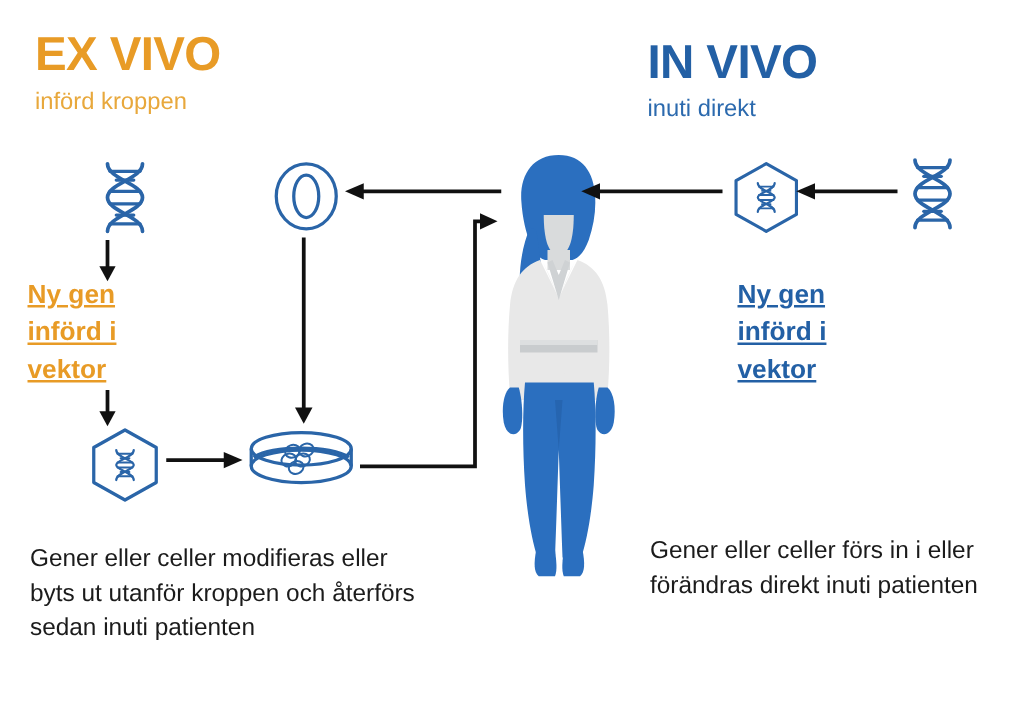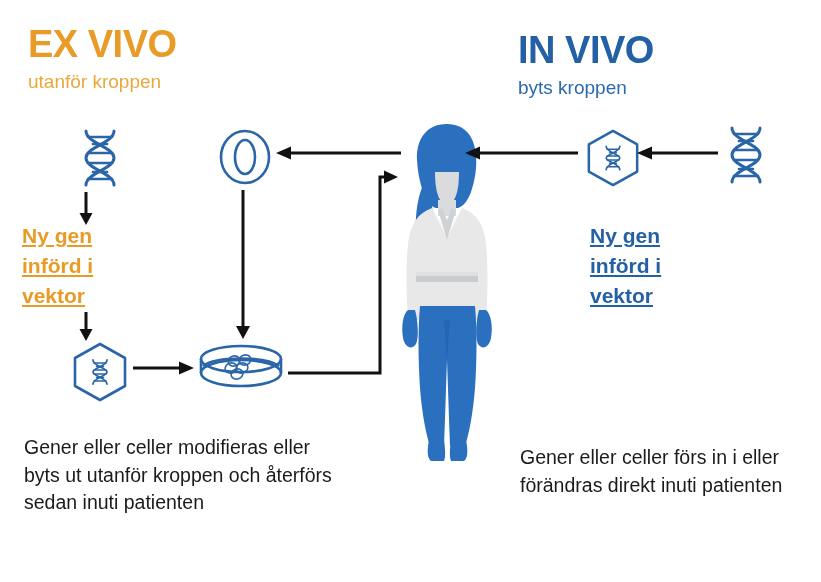--- a/index.html
+++ b/index.html
@@ -57,21 +57,21 @@
 
   
   .caption {
     position: absolute;
     font-size: 19.5px;
     line-height: 1.42;
     color: #1b1b1b;
     white-space: pre-line;
   }
   #caption-left  { left: 24px;  top: 434px; width: 320px; }
-  #caption-right { left: 520px; top: 444px; width: 290px; }
+  #caption-right { left: 520px; top: 427px; width: 290px; }
 
   
   .icon { position: absolute; }
   #icon-dna-left      { left: 76px;  top: 127px; }
   #icon-vector-left   { left: 70px;  top: 341px; }
   #icon-cell          { left: 218px; top: 128px; }
   #icon-petri         { left: 198px; top: 342px; }
   #icon-vector-right  { left: 584px; top: 128px; }
   #icon-dna-right     { left: 722px; top: 124px; }
 
@@ -89,26 +89,26 @@
   #arrow-patient-in-1        { left: 464px; top: 145px; }
   #arrow-patient-in-2        { left: 636px; top: 145px; }
 </style>
 </head>
 <body>
 
 <div id="infographic">
 
   <div class="heading-block" id="heading-exvivo">
     <div class="heading-title">EX VIVO</div>
-    <div class="heading-sub">utanför kroppen</div>
+    <div class="heading-sub">införd kroppen</div>
   </div>
 
   <div class="heading-block" id="heading-invivo">
     <div class="heading-title">IN VIVO</div>
-    <div class="heading-sub">byts kroppen</div>
+    <div class="heading-sub">inuti direkt</div>
   </div>
 
   <div class="icon" id="icon-dna-left">
     <svg width="48" height="62" viewBox="0 0 48 62">
       <g fill="none" stroke="#2A65A8" stroke-width="3" stroke-linecap="round">
         <path d="M10 4 C10 16, 38 20, 38 31 C38 42, 10 46, 10 58"></path>
         <path d="M38 4 C38 16, 10 20, 10 31 C10 42, 38 46, 38 58"></path>
       </g>
       <g stroke="#2A65A8" stroke-width="2.6" stroke-linecap="round">
         <line x1="12" y1="10" x2="36" y2="10"></line>

